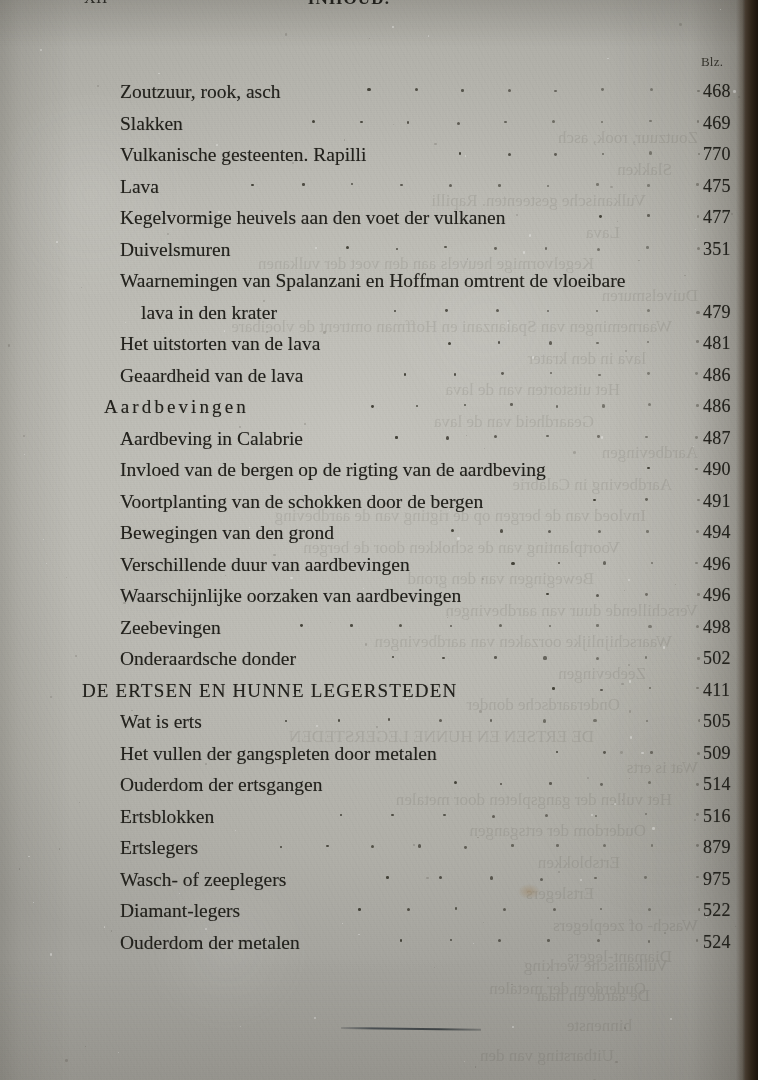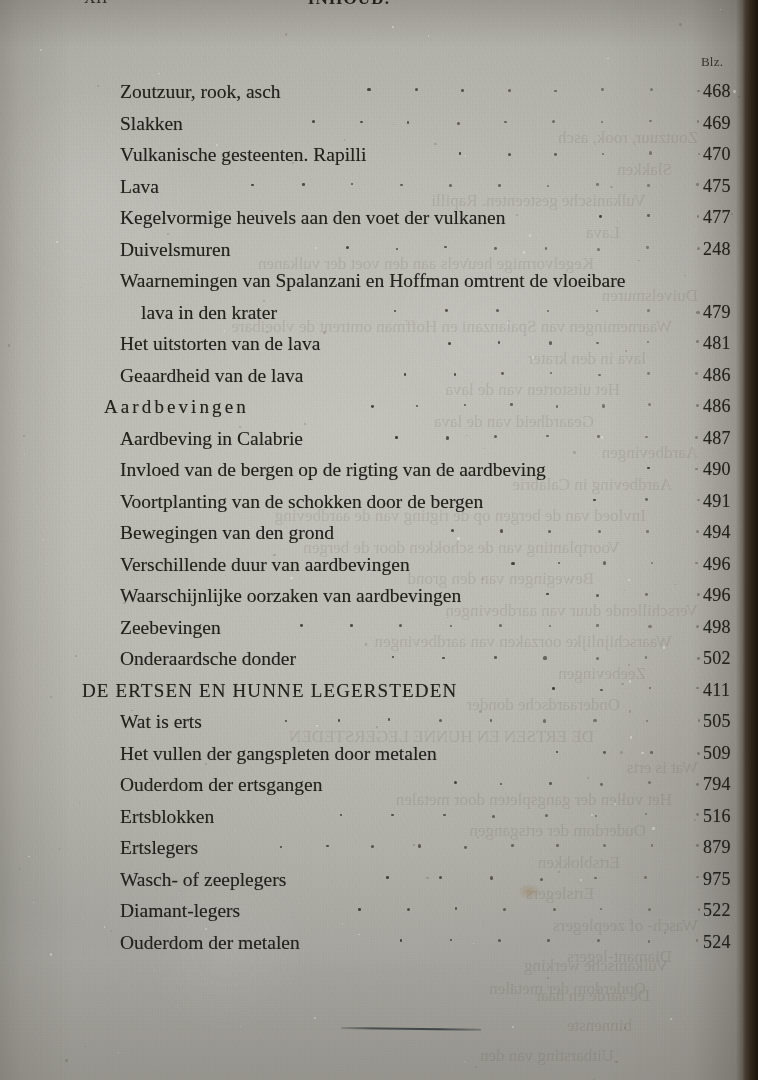--- a/index.html
+++ b/index.html
@@ -316,21 +316,21 @@
         <div class="row lvl-entry">
           <div class="label">Vulkanische gesteenten. Rapilli</div>
           <div class="leader" style="left: 395.818px; right: auto; width: 304.182px;">
             <span style="left: 301.991px; top: 14.0051px; opacity: 0.4; width: 2.2px; height: 2.2px;"></span>
             <span style="left: 252.76px; top: 12.4231px; opacity: 0.5; width: 3.1px; height: 3.1px;"></span>
             <span style="left: 205.811px; top: 13.5945px; opacity: 0.6; width: 2.3px; height: 2.3px;"></span>
             <span style="left: 157.843px; top: 13.9634px; opacity: 0.71; width: 2.9px; height: 2.9px;"></span>
             <span style="left: 111.87px; top: 14.0576px; opacity: 0.81; width: 3px; height: 3px;"></span>
             <span style="left: 62.8662px; top: 13.439px; opacity: 0.92; width: 2.5px; height: 2.5px;"></span>
           </div>
-          <div class="pageno">470</div>
+          <div class="pageno">770</div>
         </div>
         <div class="row lvl-entry">
           <div class="label">Lava</div>
           <div class="leader" style="left: 188.885px; right: auto; width: 511.115px;">
             <span style="left: 507.476px; top: 12.9944px; opacity: 0.4; width: 2.7px; height: 2.7px;"></span>
             <span style="left: 458.379px; top: 13.4559px; opacity: 0.45; width: 2.7px; height: 2.7px;"></span>
             <span style="left: 407.303px; top: 12.4914px; opacity: 0.51; width: 2.7px; height: 2.7px;"></span>
             <span style="left: 358.014px; top: 14.0791px; opacity: 0.57; width: 2.4px; height: 2.4px;"></span>
             <span style="left: 308.982px; top: 13.7401px; opacity: 0.63; width: 2.7px; height: 2.7px;"></span>
             <span style="left: 260.232px; top: 13.8463px; opacity: 0.69; width: 3.1px; height: 3.1px;"></span>
@@ -355,21 +355,21 @@
           <div class="leader" style="left: 260.592px; right: auto; width: 439.408px;">
             <span style="left: 436.303px; top: 13.3085px; opacity: 0.4; width: 3.2px; height: 3.2px;"></span>
             <span style="left: 385.712px; top: 12.7518px; opacity: 0.47; width: 2.4px; height: 2.4px;"></span>
             <span style="left: 335.987px; top: 14.0136px; opacity: 0.55; width: 3.2px; height: 3.2px;"></span>
             <span style="left: 284.002px; top: 13.7337px; opacity: 0.62; width: 2.4px; height: 2.4px;"></span>
             <span style="left: 233.766px; top: 13.9859px; opacity: 0.69; width: 2.8px; height: 2.8px;"></span>
             <span style="left: 183.77px; top: 12.3414px; opacity: 0.77; width: 2.3px; height: 2.3px;"></span>
             <span style="left: 135.305px; top: 14.0126px; opacity: 0.84; width: 2.5px; height: 2.5px;"></span>
             <span style="left: 85.5114px; top: 12.144px; opacity: 0.92; width: 3.2px; height: 3.2px;"></span>
           </div>
-          <div class="pageno">248</div>
+          <div class="pageno">351</div>
         </div>
         <div class="row lvl-entry">
           <div class="label">Waarnemingen van Spalanzani en Hoffman omtrent de vloeibare</div>
         </div>
         <div class="row lvl-cont">
           <div class="label">lava in den krater</div>
           <div class="leader" style="left: 309.603px; right: auto; width: 390.397px;">
             <span style="left: 386.738px; top: 14.1193px; opacity: 0.4; width: 3.2px; height: 3.2px;"></span>
             <span style="left: 337.836px; top: 12.7028px; opacity: 0.48; width: 3px; height: 3px;"></span>
             <span style="left: 286.046px; top: 13.2695px; opacity: 0.57; width: 2.2px; height: 2.2px;"></span>
@@ -548,21 +548,21 @@
         <div class="row lvl-entry">
           <div class="label">Ouderdom der ertsgangen</div>
           <div class="leader" style="left: 362.563px; right: auto; width: 337.437px;">
             <span style="left: 333.46px; top: 14.0349px; opacity: 0.4; width: 2.8px; height: 2.8px;"></span>
             <span style="left: 285.614px; top: 12.1975px; opacity: 0.5; width: 3.1px; height: 3.1px;"></span>
             <span style="left: 237.351px; top: 13.9361px; opacity: 0.6; width: 2.8px; height: 2.8px;"></span>
             <span style="left: 186.463px; top: 13.4778px; opacity: 0.71; width: 2.6px; height: 2.6px;"></span>
             <span style="left: 136.95px; top: 13.5462px; opacity: 0.81; width: 2.3px; height: 2.3px;"></span>
             <span style="left: 91.0303px; top: 12.2747px; opacity: 0.92; width: 3.1px; height: 3.1px;"></span>
           </div>
-          <div class="pageno">794</div>
+          <div class="pageno">514</div>
         </div>
         <div class="row lvl-entry">
           <div class="label">Ertsblokken</div>
           <div class="leader" style="left: 244.68px; right: auto; width: 455.32px;">
             <span style="left: 451.072px; top: 12.2113px; opacity: 0.4; width: 2.8px; height: 2.8px;"></span>
             <span style="left: 400.155px; top: 12.538px; opacity: 0.47; width: 2.4px; height: 2.4px;"></span>
             <span style="left: 349.843px; top: 14.0225px; opacity: 0.55; width: 2.8px; height: 2.8px;"></span>
             <span style="left: 300.122px; top: 13.5291px; opacity: 0.62; width: 3.3px; height: 3.3px;"></span>
             <span style="left: 247.045px; top: 14.0303px; opacity: 0.69; width: 3.2px; height: 3.2px;"></span>
             <span style="left: 198.641px; top: 13.2899px; opacity: 0.77; width: 2.7px; height: 2.7px;"></span>

